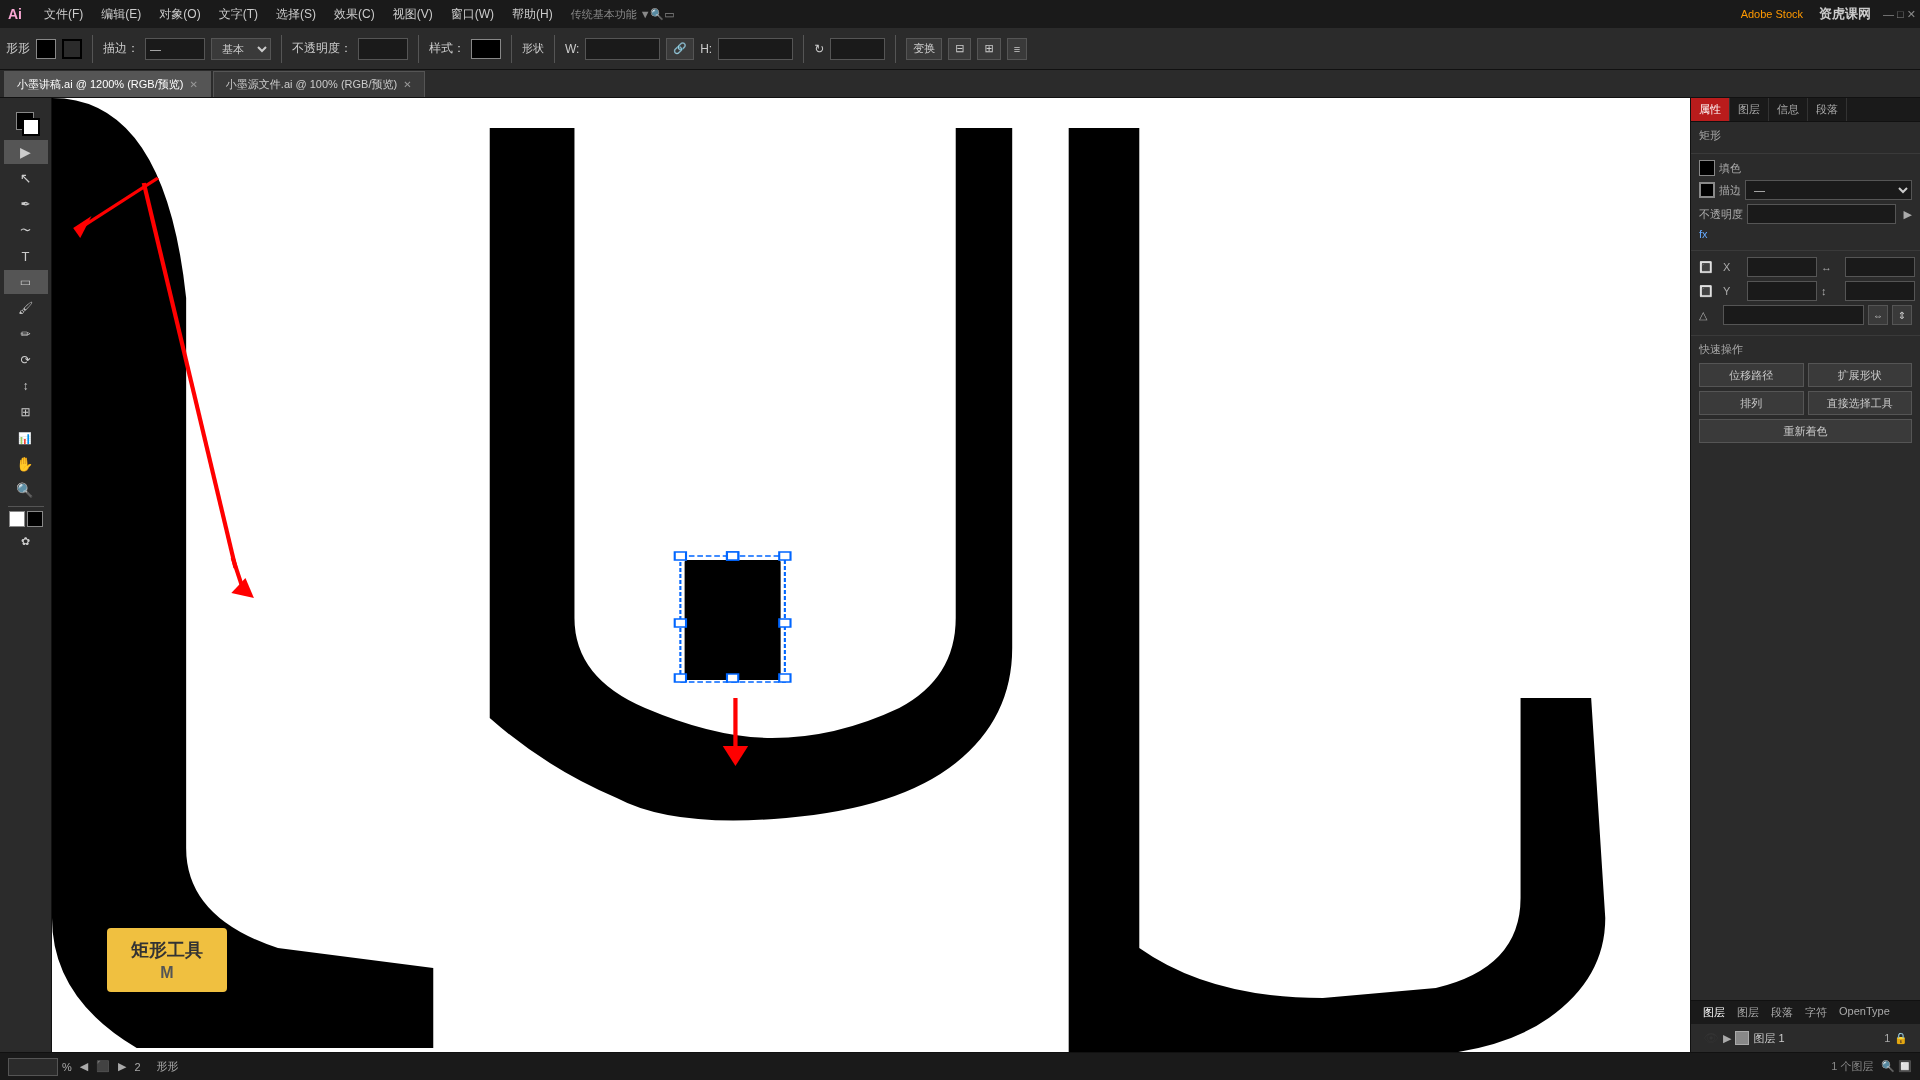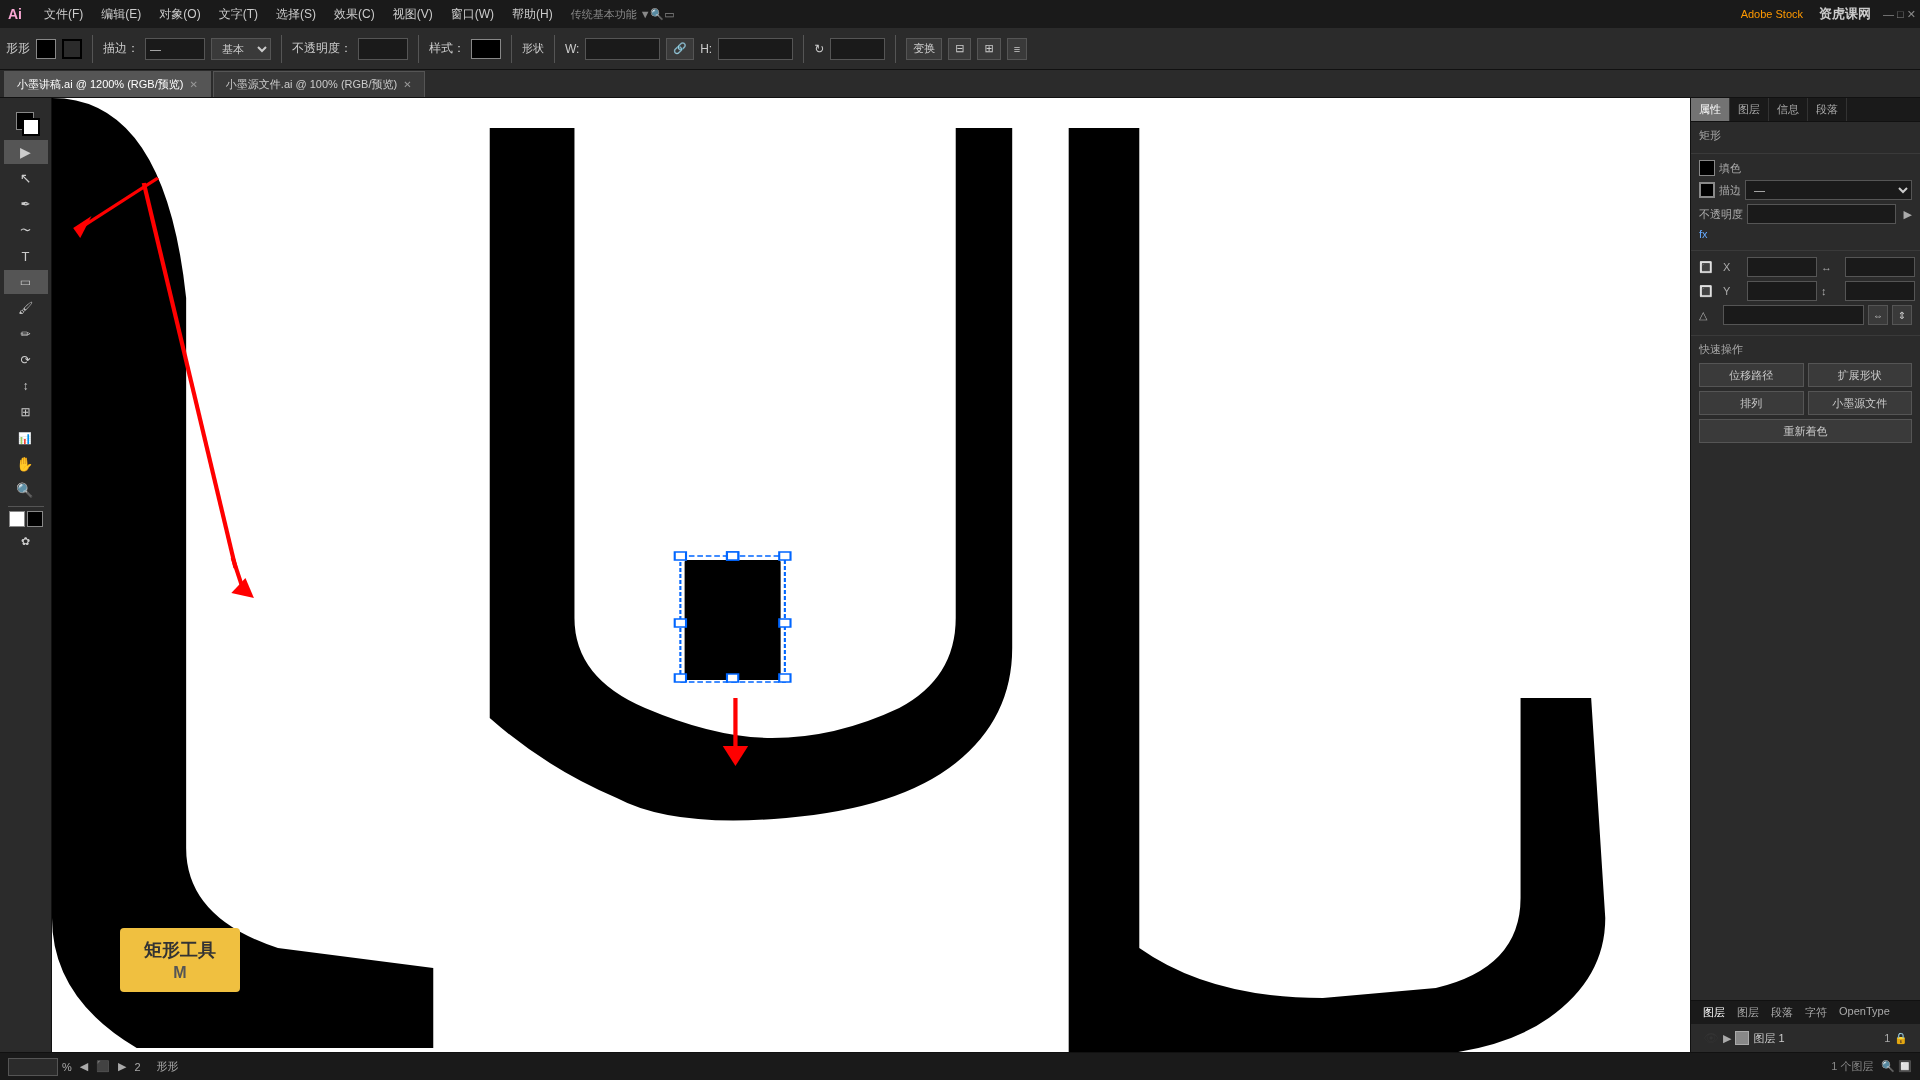--- a/index.html
+++ b/index.html
@@ -71,21 +71,21 @@
     #right-panel {
       width: 230px; background: #2b2b2b; border-left: 1px solid #111;
       display: flex; flex-direction: column; overflow: hidden;
     }
     #right-panel-tabs {
       display: flex; background: #1a1a1a; border-bottom: 1px solid #111;
     }
     .rp-tab {
       padding: 4px 8px; font-size: 11px; color: #aaa; cursor: pointer; border-right: 1px solid #333;
     }
-    .rp-tab.active { color: #fff; background: #737373; }
+    .rp-tab.active { color: #fff; background: #b91c1c; }
 
     .rp-section { padding: 6px 8px; border-bottom: 1px solid #3a3a3a; }
     .rp-section-title { color: #aaa; font-size: 11px; margin-bottom: 4px; }
     .rp-row { display: flex; align-items: center; gap: 4px; margin-bottom: 4px; }
     .rp-label { color: #aaa; font-size: 11px; min-width: 20px; }
     .rp-input {
       background: #1a1a1a; border: 1px solid #555; color: #ccc; height: 20px;
       padding: 0 4px; font-size: 11px; flex: 1;
     }
     .rp-input-sm { width: 70px; }
@@ -118,21 +118,21 @@
       padding: 0 8px; color: #aaa; font-size: 11px; gap: 8px; border-top: 1px solid #111;
     }
     .status-zoom { display: flex; align-items: center; gap: 4px; }
     .status-input { background: #2b2b2b; border: 1px solid #555; color: #ccc; height: 18px; padding: 0 4px; font-size: 11px; width: 50px; }
 
     
     #canvas-svg { position: absolute; top: 0; left: 0; width: 100%; height: 100%; }
 
     
     .tooltip-box {
-      position: absolute; bottom: 60px; left: 68px;
+      position: absolute; bottom: 60px; left: 55px;
       background: #f0c040; border-radius: 4px; padding: 10px 16px;
       font-size: 18px; font-weight: bold; color: #333; z-index: 100;
       min-width: 120px; text-align: center;
     }
     .tooltip-shortcut { font-size: 16px; text-align: center; color: #555; margin-top: 2px; }
 
     
     .instruction-text {
       position: absolute; bottom: 140px; left: 60px;
       color: #cc0000; font-size: 20px; font-weight: bold;
@@ -375,21 +375,21 @@
     </div>
 
     <div class="panel-quick-ops">
       <div class="pqo-title">快速操作</div>
       <div class="pqo-btn-row">
         <button class="pqo-btn-half">位移路径</button>
         <button class="pqo-btn-half">扩展形状</button>
       </div>
       <div class="pqo-btn-row">
         <button class="pqo-btn-half">排列</button>
-        <button class="pqo-btn-half">小墨源文件</button>
+        <button class="pqo-btn-half">直接选择工具</button>
       </div>
       <button class="pqo-btn">重新着色</button>
     </div>
 
     <div style="margin-top:auto;">
       <div id="bottom-panel-tabs">
         <span class="bp-tab active">图层</span>
         <span class="bp-tab">图层</span>
         <span class="bp-tab">段落</span>
         <span class="bp-tab">字符</span>

